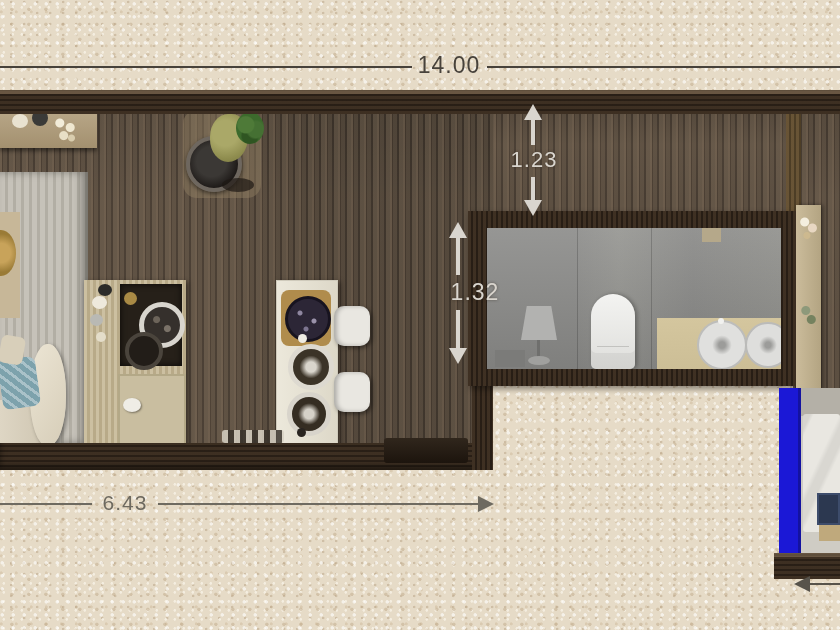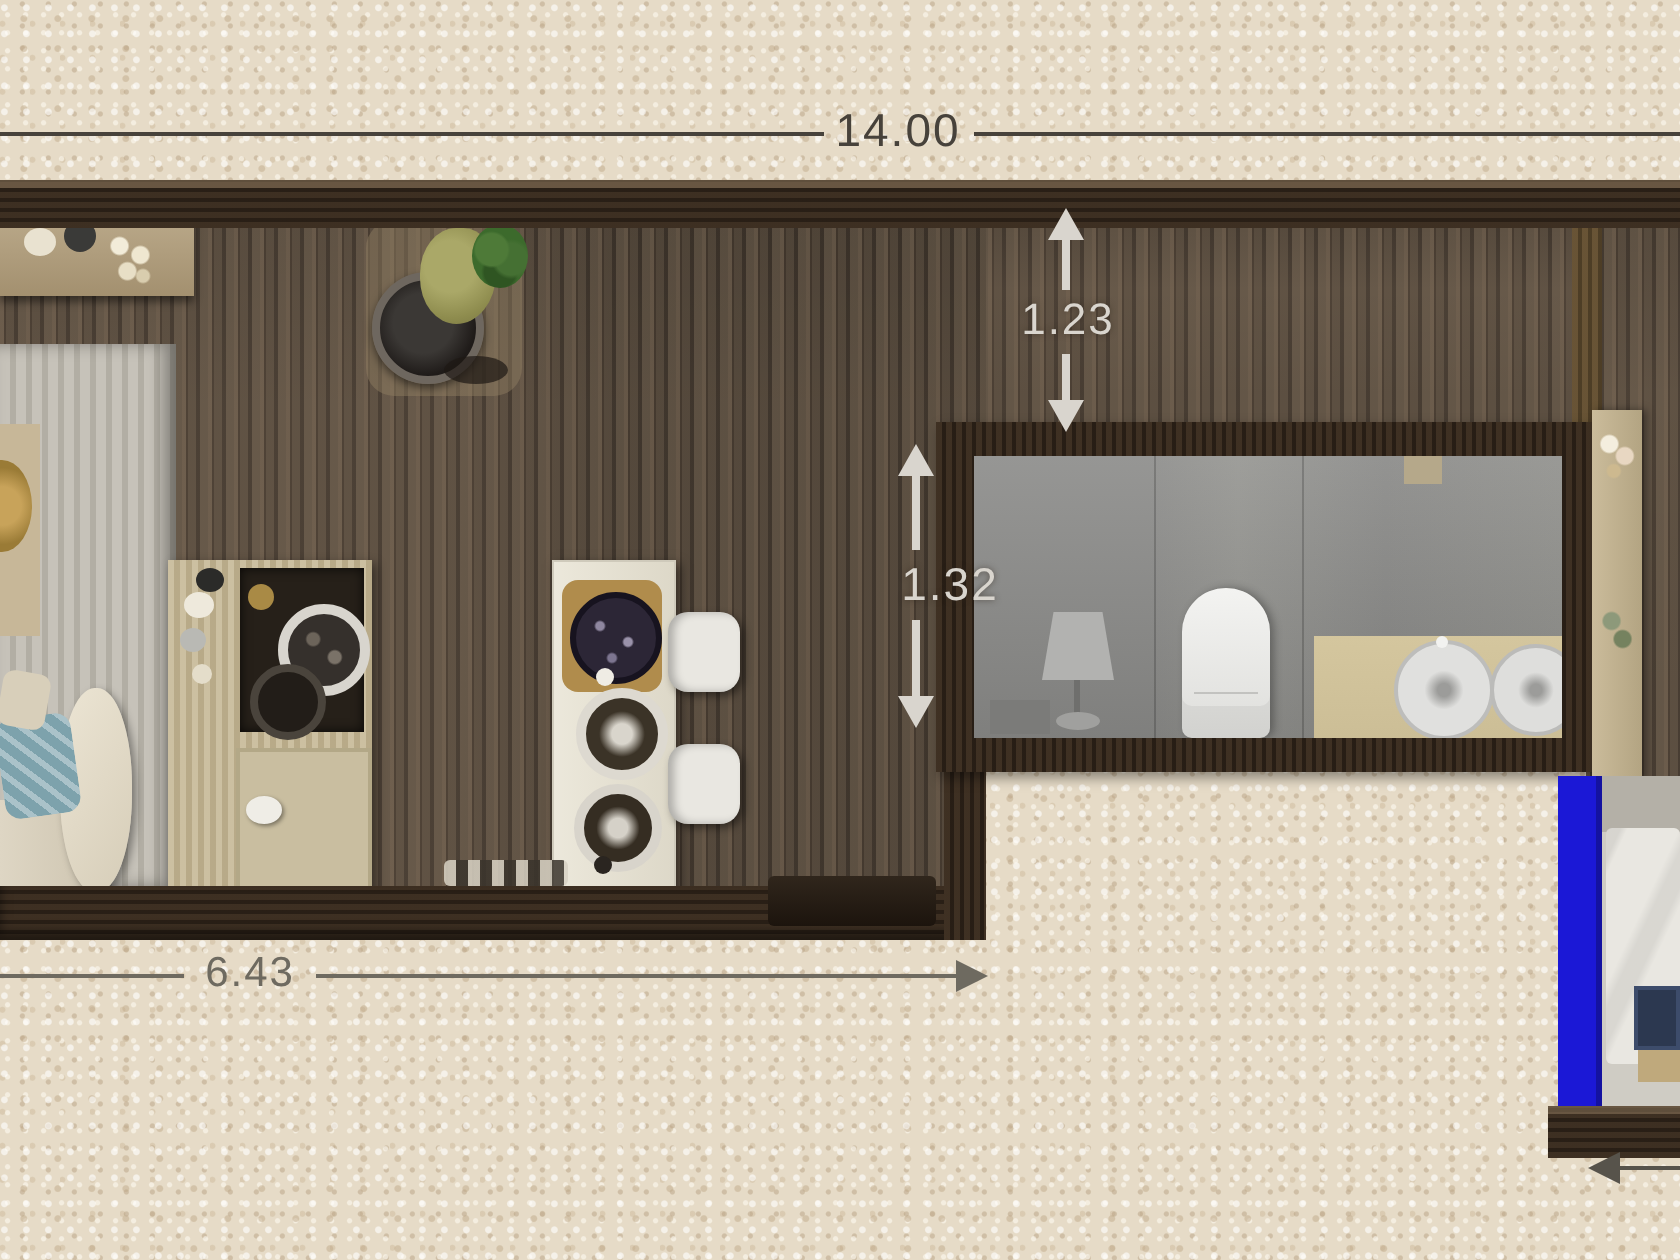--- a/index.html
+++ b/index.html
@@ -188,21 +188,21 @@
   </div>
 
   <div class="abs" style="left:424px;top:222px;width:70px;height:142px;">
     <div class="tri abs" style="left:25px;top:0;border-left:9px solid transparent;border-right:9px solid transparent;border-bottom:16px solid var(--dim-light,#d9d5ce);"></div>
     <div class="abs" style="left:32px;top:15px;width:4px;height:38px;background:var(--dim-light,#d9d5ce);"></div>
     <div class="abs center dimlabel-light" style="left:0;top:55px;width:70px;height:30px;font-size:23px;padding-left:16px;">1.32</div>
     <div class="abs" style="left:32px;top:88px;width:4px;height:38px;background:var(--dim-light,#d9d5ce);"></div>
     <div class="tri abs" style="left:25px;top:126px;border-left:9px solid transparent;border-right:9px solid transparent;border-top:16px solid var(--dim-light,#d9d5ce);"></div>
   </div>
 
-  <div class="abs" style="left:0;top:472px;width:500px;height:30px;">
+  <div class="abs" style="left:0;top:488px;width:500px;height:30px;">
     <div class="abs" style="left:0;top:15px;width:92px;height:2px;background:var(--dim-gray,#6e6a60);"></div>
     <div class="abs center dimlabel-gray" style="left:94px;top:2px;width:62px;height:26px;">6.43</div>
     <div class="abs" style="left:158px;top:15px;width:322px;height:2px;background:var(--dim-gray,#6e6a60);"></div>
     <div class="tri abs" style="left:478px;top:8px;border-top:8px solid transparent;border-bottom:8px solid transparent;border-left:16px solid var(--dim-gray,#6e6a60);"></div>
   </div>
 
   <div class="abs" style="left:794px;top:575px;width:46px;height:18px;">
     <div class="tri abs" style="left:0;top:1px;border-top:8px solid transparent;border-bottom:8px solid transparent;border-right:16px solid #57534b;"></div>
     <div class="abs" style="left:15px;top:8px;width:31px;height:2px;background:#57534b;"></div>
   </div>

